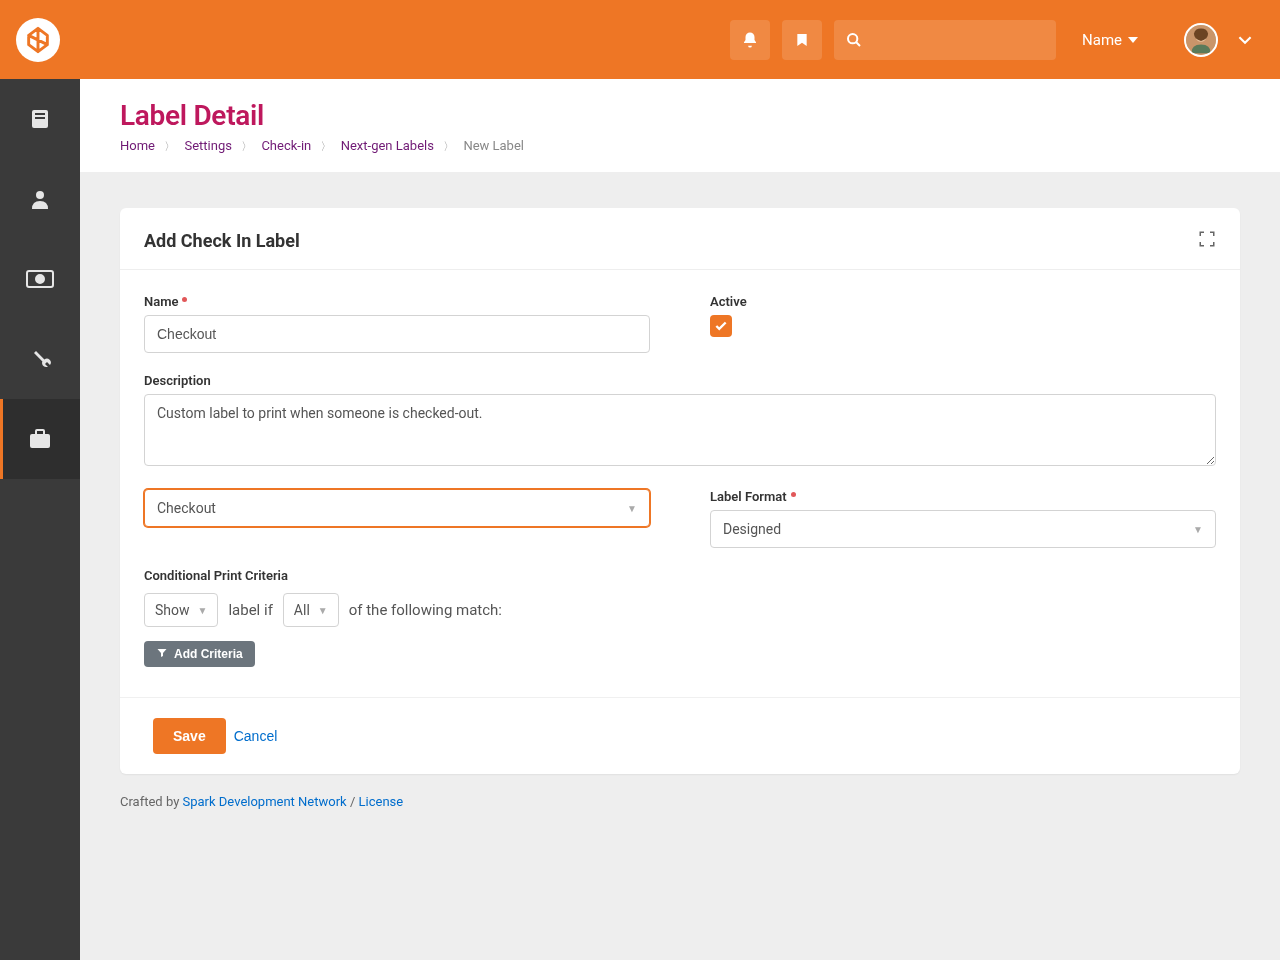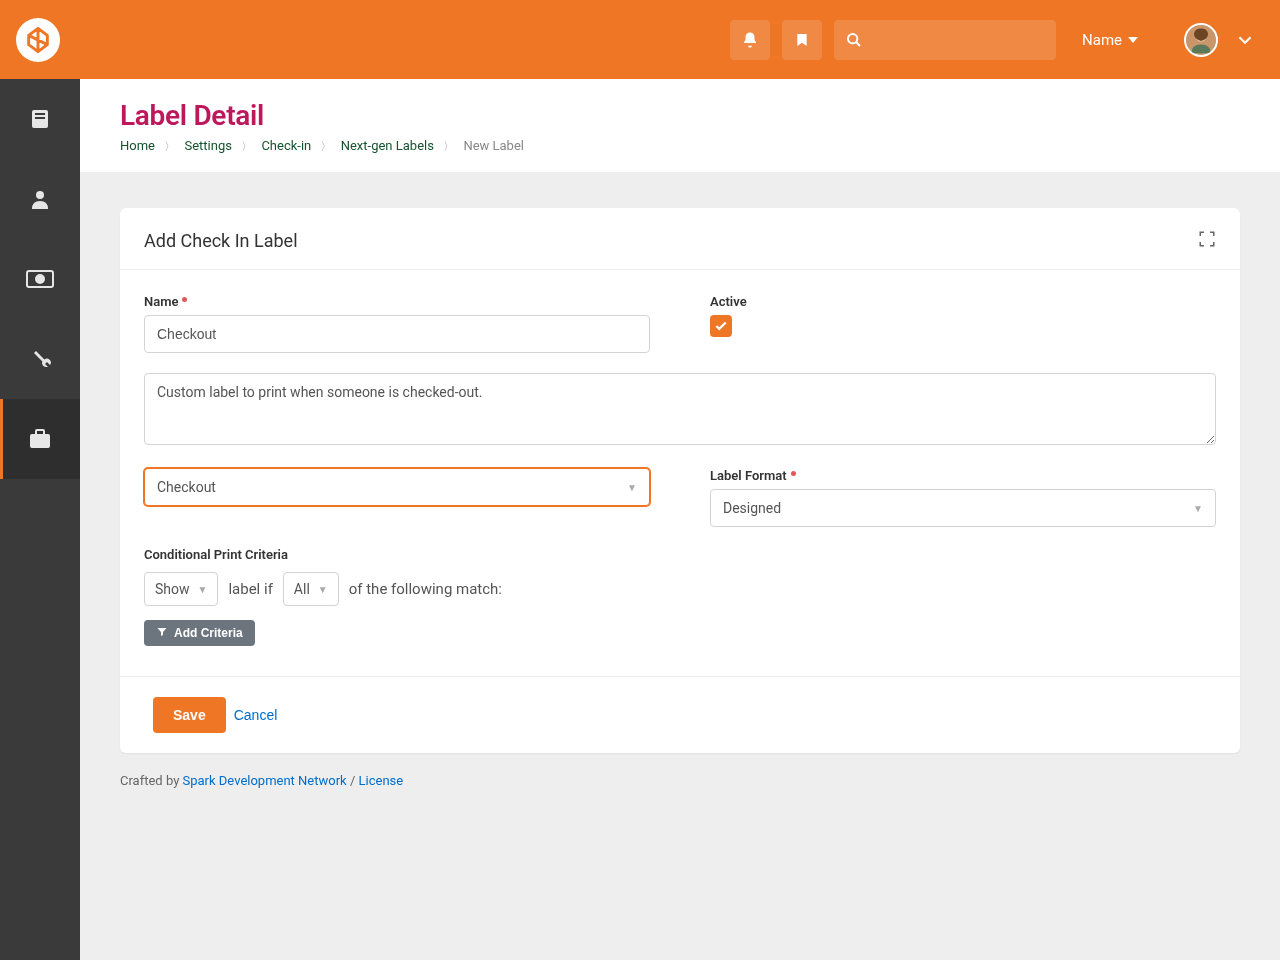--- a/index.html
+++ b/index.html
@@ -54,33 +54,33 @@
   background: #ee7625;
 }
 
 .main { flex: 1; background: #eeeeee; display: flex; flex-direction: column; }
 .page-header {
   background: #fff; padding: 20px 0 18px 0;
 }
 .page-header-inner { max-width: 1120px; margin: 0 auto; padding: 0 0; }
 .page-title { font-size: 28px; font-weight: 600; color: #be185d; margin-bottom: 6px; letter-spacing: -0.3px; }
 .breadcrumb { font-size: 13px; color: #888; }
-.breadcrumb a { color: #14532d; text-decoration: none; }
+.breadcrumb a { color: #701a75; text-decoration: none; }
 .breadcrumb .sep { margin: 0 6px; color: #999; font-size: 11px; }
 
 .content-wrap { padding: 36px 0; }
 .panel {
   max-width: 1120px; margin: 0 auto; background: #fff; border-radius: 6px;
   box-shadow: 0 1px 2px rgba(0,0,0,0.06);
 }
 .panel-header {
   display: flex; align-items: center; justify-content: space-between;
   padding: 22px 24px 18px 24px; border-bottom: 1px solid #eee;
 }
-.panel-title { font-size: 18px; font-weight: 400; color: #333; }
+.panel-title { font-size: 18px; font-weight: 700; color: #333; }
 .panel-body { padding: 24px; }
 
 .form-row { display: flex; gap: 60px; margin-bottom: 20px; }
 .form-group { flex: 1; }
 .form-group.half { flex: 0 0 calc(50% - 30px); }
 .form-label {
   font-size: 13px; font-weight: 600; color: #333; display: block;
   margin-bottom: 6px;
 }
 .required-dot {
@@ -254,20 +254,21 @@
                 <label class="form-label">Active</label>
                 <div class="checkbox-custom">
                   <svg width="14" height="14" viewBox="0 0 24 24" fill="none" stroke="currentColor" stroke-width="4">
                       <path d="M4 12 L9 17 L20 6"></path>
                     </svg>
                 </div>
               </div>
             </div>
 
             <div class="form-group" style="margin-bottom:20px;">
+              <label class="form-label">Description</label>
               <textarea class="textarea-input" style="">Custom label to print when someone is checked-out.</textarea>
             </div>
 
             <div class="form-row">
               <div class="form-group half">
                 <div class="select-input focused">
                   <span>Checkout</span>
                   <span class="select-caret">▼</span>
                 </div>
               </div>

